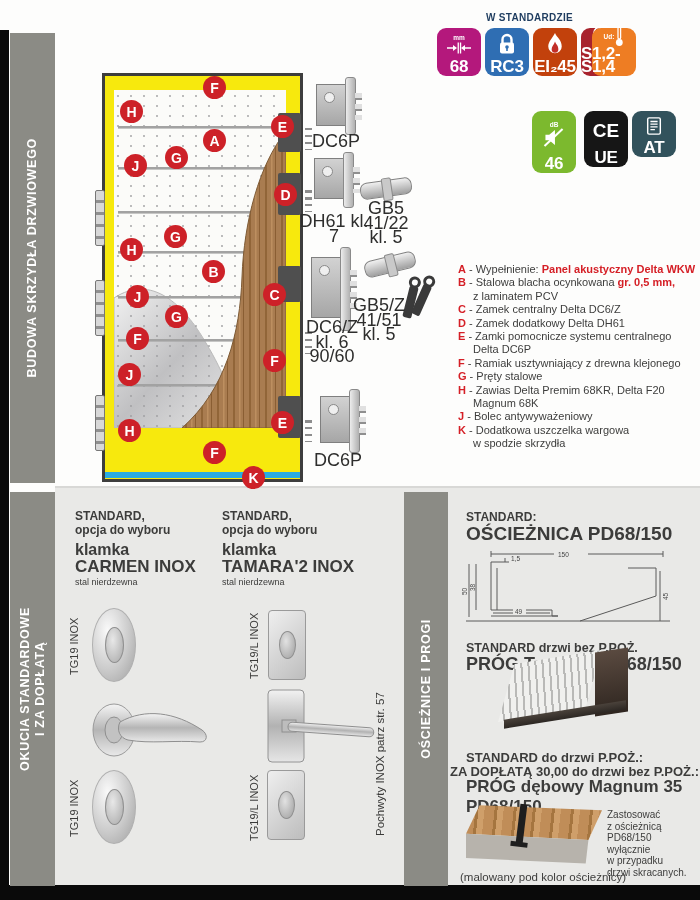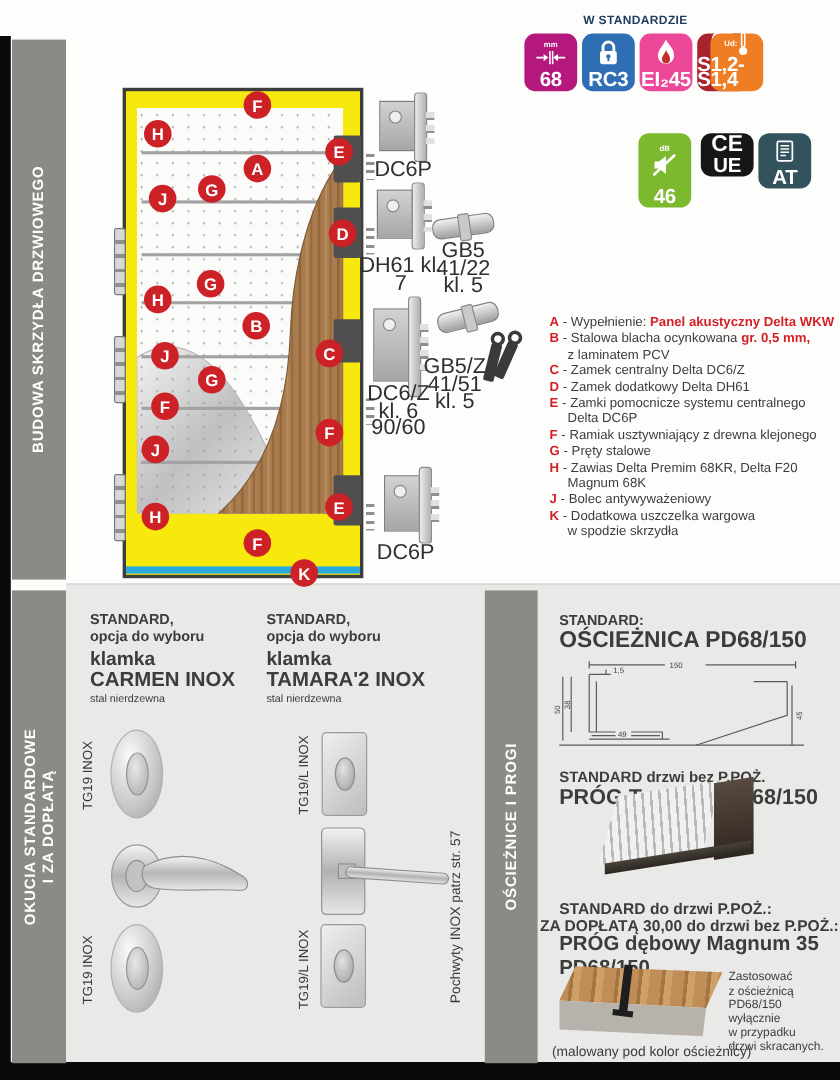--- a/index.html
+++ b/index.html
@@ -42,21 +42,21 @@
   .plabel{position:absolute;text-align:center;white-space:pre-line;font-size:18px;line-height:14.5px;
           color:#2e2e2d;z-index:3;}
   
   .badges-header{left:486px;top:12px;font-size:10px;font-weight:bold;color:#1e3c5f;letter-spacing:.3px;}
   .badge{position:absolute;width:44px;height:48px;border-radius:9px;display:flex;flex-direction:column;
          align-items:center;justify-content:flex-end;padding-bottom:3px;box-sizing:border-box;}
   .badge .bi{flex:1;display:flex;flex-direction:column;align-items:center;justify-content:center;}
   .bt{color:#fff;font-weight:bold;font-size:17px;line-height:13px;letter-spacing:-.2px;}
   .bt-big{color:#fff;font-weight:bold;font-size:19px;line-height:18px;}
   .bi-top{color:#fff;font-size:6.5px;font-weight:bold;line-height:7px;}
-  .b-magenta{background:#b4187c;} .b-blue{background:#2f6eb3;text-align:right;} .b-red{background:#ec4899;}
+  .b-magenta{background:#b4187c;} .b-blue{background:#2f6eb3;text-align:right;} .b-red{background:#c2410c;}
   .b-darkred{background:#a8232d;} .b-orange{background:#ee7d23;} .b-green{background:#7cb92e;}
   .b-black{background:#161616;} .b-teal{background:#32525c;}
   
   .legend{left:458px;top:263px;width:246px;font-size:11px;line-height:13.4px;z-index:2;}
   .lg{white-space:nowrap;}
   .lk-key{color:#d51f26;font-weight:bold;}
   .lr{color:#d51f26;font-weight:bold;}
   .cont{padding-left:15px;white-space:nowrap;}
   
   .hd{position:absolute;font-weight:bold;color:#3c3c3b;z-index:2;}
@@ -295,21 +295,21 @@
 <div class="badge b-green" style="left:532px;top:111px;height:62px">
   <div class="bi">
     <span class="bi-top">dB</span>
     <svg width="24" height="19" viewBox="0 0 24 20">
         <path d="M3 7h4l6-5v16l-6-5H3Z" fill="#fff"></path>
         <path d="M2 19 21 1" stroke="#fff" stroke-width="2.2"></path>
       </svg>
   </div>
   <div class="bt">46</div>
 </div>
-<div class="badge b-black" style="left:584px;top:111px;height:36px">
+<div class="badge b-black" style="left:584px;top:111px;height:56px">
   <div class="bi">
     <span class="bt-big">CE</span>
   </div>
   <div class="bt">UE</div>
 </div>
 <div class="badge b-teal" style="left:632px;top:111px;height:46px">
   <div class="bi">
     <svg width="18" height="20" viewBox="0 0 20 22">
         <rect x="3" y="2" width="14" height="18" rx="1.5" fill="none" stroke="#fff" stroke-width="1.6"></rect>
         <path d="M6 6h8M6 9h8M6 12h8M6 15h5" stroke="#fff" stroke-width="1.4"></path>

